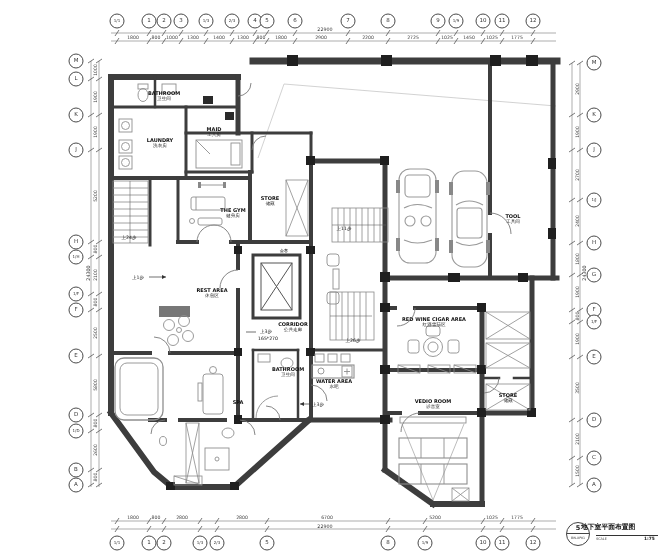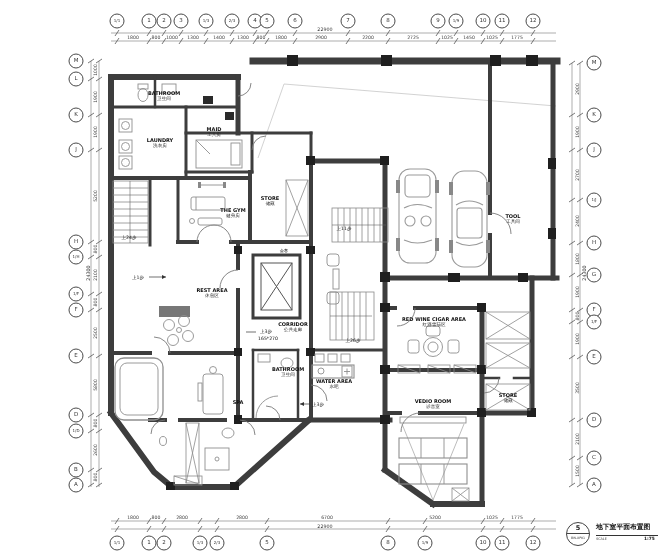--- a/index.html
+++ b/index.html
@@ -21,21 +21,21 @@
   .room-label .zh{display:block;font-size:4.6px;color:#222;}
   .ann{position:absolute;font-size:4.6px;color:#111;transform:translate(-50%,-50%);
        white-space:nowrap;z-index:6;}
   .tiny{font-size:4.2px;}
   
   #titleblock{position:absolute;left:548px;top:516px;width:110px;height:32px;z-index:7;}
   #tb-circle{position:absolute;left:18px;top:6px;width:22px;height:22px;border:1px solid #444;
              border-radius:50%;text-align:center;}
   #tb-circle .no{display:block;font-size:6.5px;font-weight:bold;line-height:10px;border-bottom:0.8px solid #444;}
   #tb-circle .code{display:block;font-size:3.2px;line-height:8px;color:#333;}
-  #tb-title{position:absolute;left:48px;top:6px;font-size:6.8px;font-weight:bold;color:#111;}
+  #tb-title{position:absolute;left:33px;top:6px;font-size:6.8px;font-weight:bold;color:#111;}
   #tb-line{position:absolute;left:48px;top:19px;width:62px;border-top:1px solid #333;}
   #tb-scale-label{position:absolute;left:48px;top:21px;font-size:3.4px;color:#444;}
   #tb-scale-value{position:absolute;left:96px;top:20px;font-size:4.4px;font-weight:bold;color:#222;}
 </style>
 </head>
 <body>
 
 <div id="canvas">
 
 <svg id="plan-svg" width="660" height="559" viewBox="0 0 660 559">

